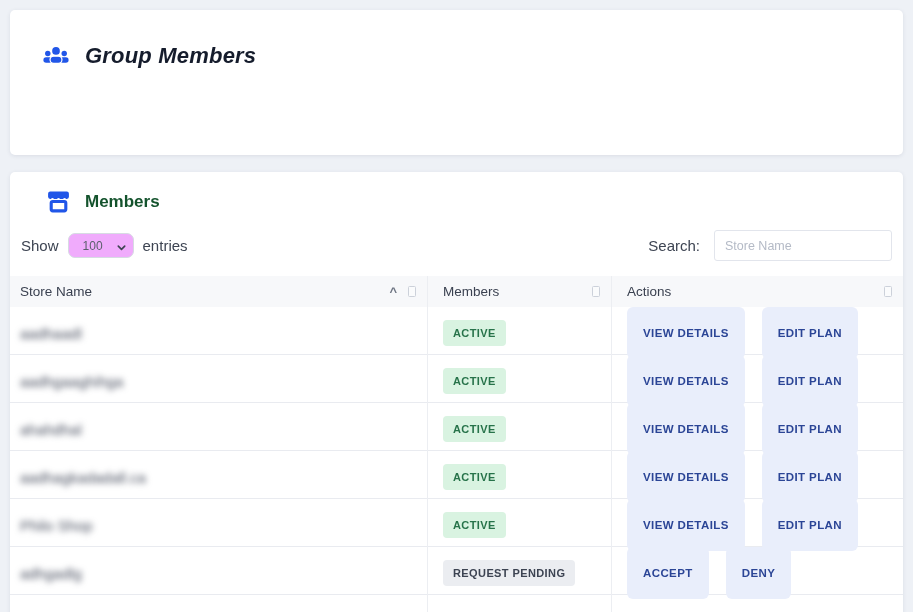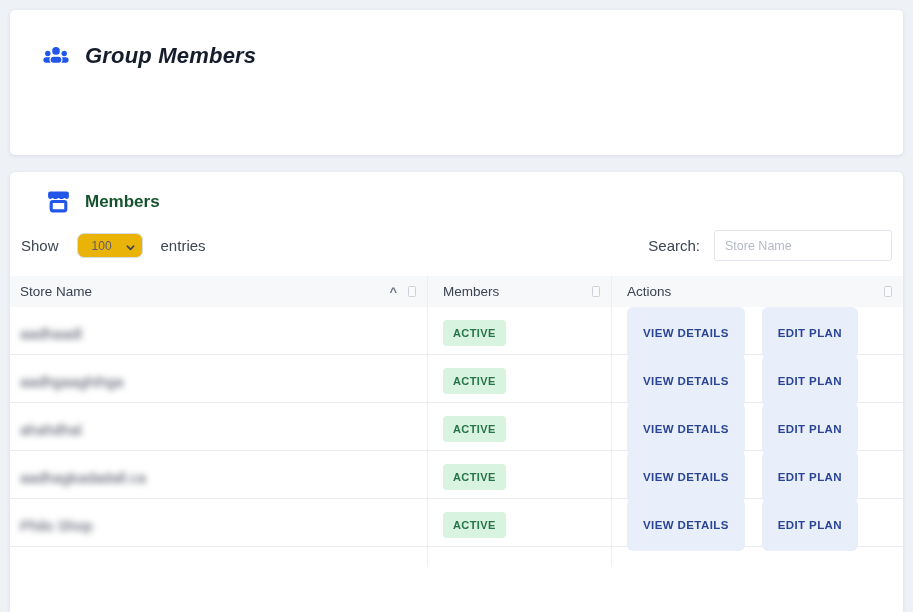--- a/index.html
+++ b/index.html
@@ -22,27 +22,27 @@
   .intro-desc { margin-top: 17px; font-size: 18.5px; color: #6c7486; letter-spacing: 0.2px; }
   .icon-blue { color: #2156e8; flex: 0 0 auto; display: inline-flex; }
   
   .card-members { margin-top: 17px; height: 450px; padding-top: 18px; overflow: hidden; }
   .members-title-row { display: flex; align-items: center; gap: 14px; padding: 0 36px; }
   .members-title-row .section-title { font-size: 17px; font-weight: 700; color: #14532d; }
   .controls-row {
     display: flex; align-items: center; justify-content: space-between;
     padding: 0 11px; margin-top: 17px; height: 31px;
   }
-  .show-entries { display: flex; align-items: center; gap: 18px; font-size: 15px; color: #3d4452; }
+  .show-entries { display: flex; align-items: center; gap: 9px; font-size: 15px; color: #3d4452; }
   .select-wrap { position: relative; display: inline-block; }
   .select-wrap select {
     appearance: none; -webkit-appearance: none;
     width: 66px; height: 25px;
     border: 1px solid #d7dbe3; border-radius: 7px;
-    background: #eab308; color: #5a5f6b; font-size: 12px;
+    background: #f0abfc; color: #5a5f6b; font-size: 12px;
     padding: 0 20px 0 14px;
     font-family: "Liberation Sans", sans-serif;
   }
   .select-wrap .chev { position: absolute; right: 7px; top: 6px; pointer-events: none; color: #3d4452; }
   .search-group { display: flex; align-items: center; gap: 14px; font-size: 15px; color: #3d4452; }
   .search-group input {
     width: 178px; height: 31px;
     border: 1px solid #e2e5ec; border-radius: 3px;
     padding: 0 10px; font-size: 12.5px; color: #444;
     font-family: "Liberation Sans", sans-serif;
@@ -222,20 +222,34 @@
           <div class="cell c2">
             <span class="badge badge-active">ACTIVE</span>
           </div>
           <div class="cell c3">
             <div class="actions-wrap">
               <button class="act-btn">VIEW DETAILS</button>
               <button class="act-btn">EDIT PLAN</button>
             </div>
           </div>
         </div>
+        <div class="t-row t-body-row">
+          <div class="cell c1">
+            <span class="store-name">adhgadlg</span>
+          </div>
+          <div class="cell c2">
+            <span class="badge badge-pending">REQUEST PENDING</span>
+          </div>
+          <div class="cell c3">
+            <div class="actions-wrap">
+              <button class="act-btn">ACCEPT</button>
+              <button class="act-btn">DENY</button>
+            </div>
+          </div>
+        </div>
         <div class="t-row t-body-row partial">
           <div class="cell c1"></div>
           <div class="cell c2"></div>
           <div class="cell c3"></div>
         </div>
       </div>
   </div>
 </div>
 
 </body></html>

